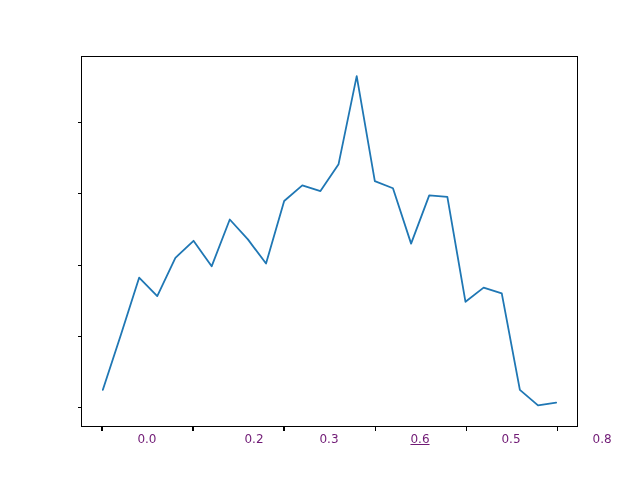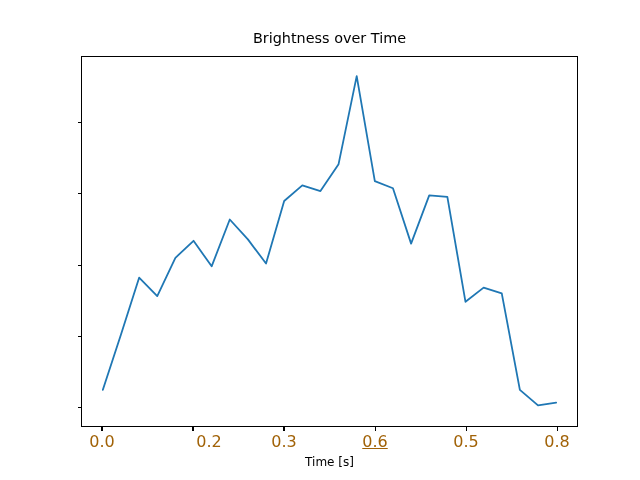--- a/index.html
+++ b/index.html
@@ -24,29 +24,28 @@
   }
   #plot-svg{position:absolute;left:0;top:0;width:100%;height:100%;display:block;}
   .ytick-mark{position:absolute;left:77.5px;width:3.5px;height:1.1px;background:#000;}
 
   
   #xlabel{
     position:absolute;left:81px;top:455px;width:497px;text-align:center;
     font-size:12px;color:#000;white-space:nowrap;
   }
   .xtick{position:absolute;top:432px;transform:translateX(-50%);
-    font-size:16px;color:#a16207;white-space:nowrap;}
+    font-size:12px;color:#701a75;white-space:nowrap;margin-left:45px;}
   .xtick-mark{position:absolute;top:427px;width:1.1px;height:3.5px;background:#000;}
 </style>
 </head>
 <body>
 
 <div id="figure">
 
-  <div id="chart-title">Brightness over Time</div>
 
   <div id="ylabel-wrap">
     
   </div>
 
   <div id="ytick-labels"></div>
   <div id="ytick-marks">
       <div class="ytick-mark" style="top: 407.237px;"></div>
       <div class="ytick-mark" style="top: 335.89px;"></div>
       <div class="ytick-mark" style="top: 264.544px;"></div>
@@ -70,15 +69,14 @@
     </div>
   <div id="xtick-marks">
       <div class="xtick-mark" style="left: 101.436px;"></div>
       <div class="xtick-mark" style="left: 192.462px;"></div>
       <div class="xtick-mark" style="left: 283.487px;"></div>
       <div class="xtick-mark" style="left: 374.513px;"></div>
       <div class="xtick-mark" style="left: 465.538px;"></div>
       <div class="xtick-mark" style="left: 556.564px;"></div>
     </div>
 
-  <div id="xlabel">Time [s]</div>
 
 </div>
 
 </body></html>

